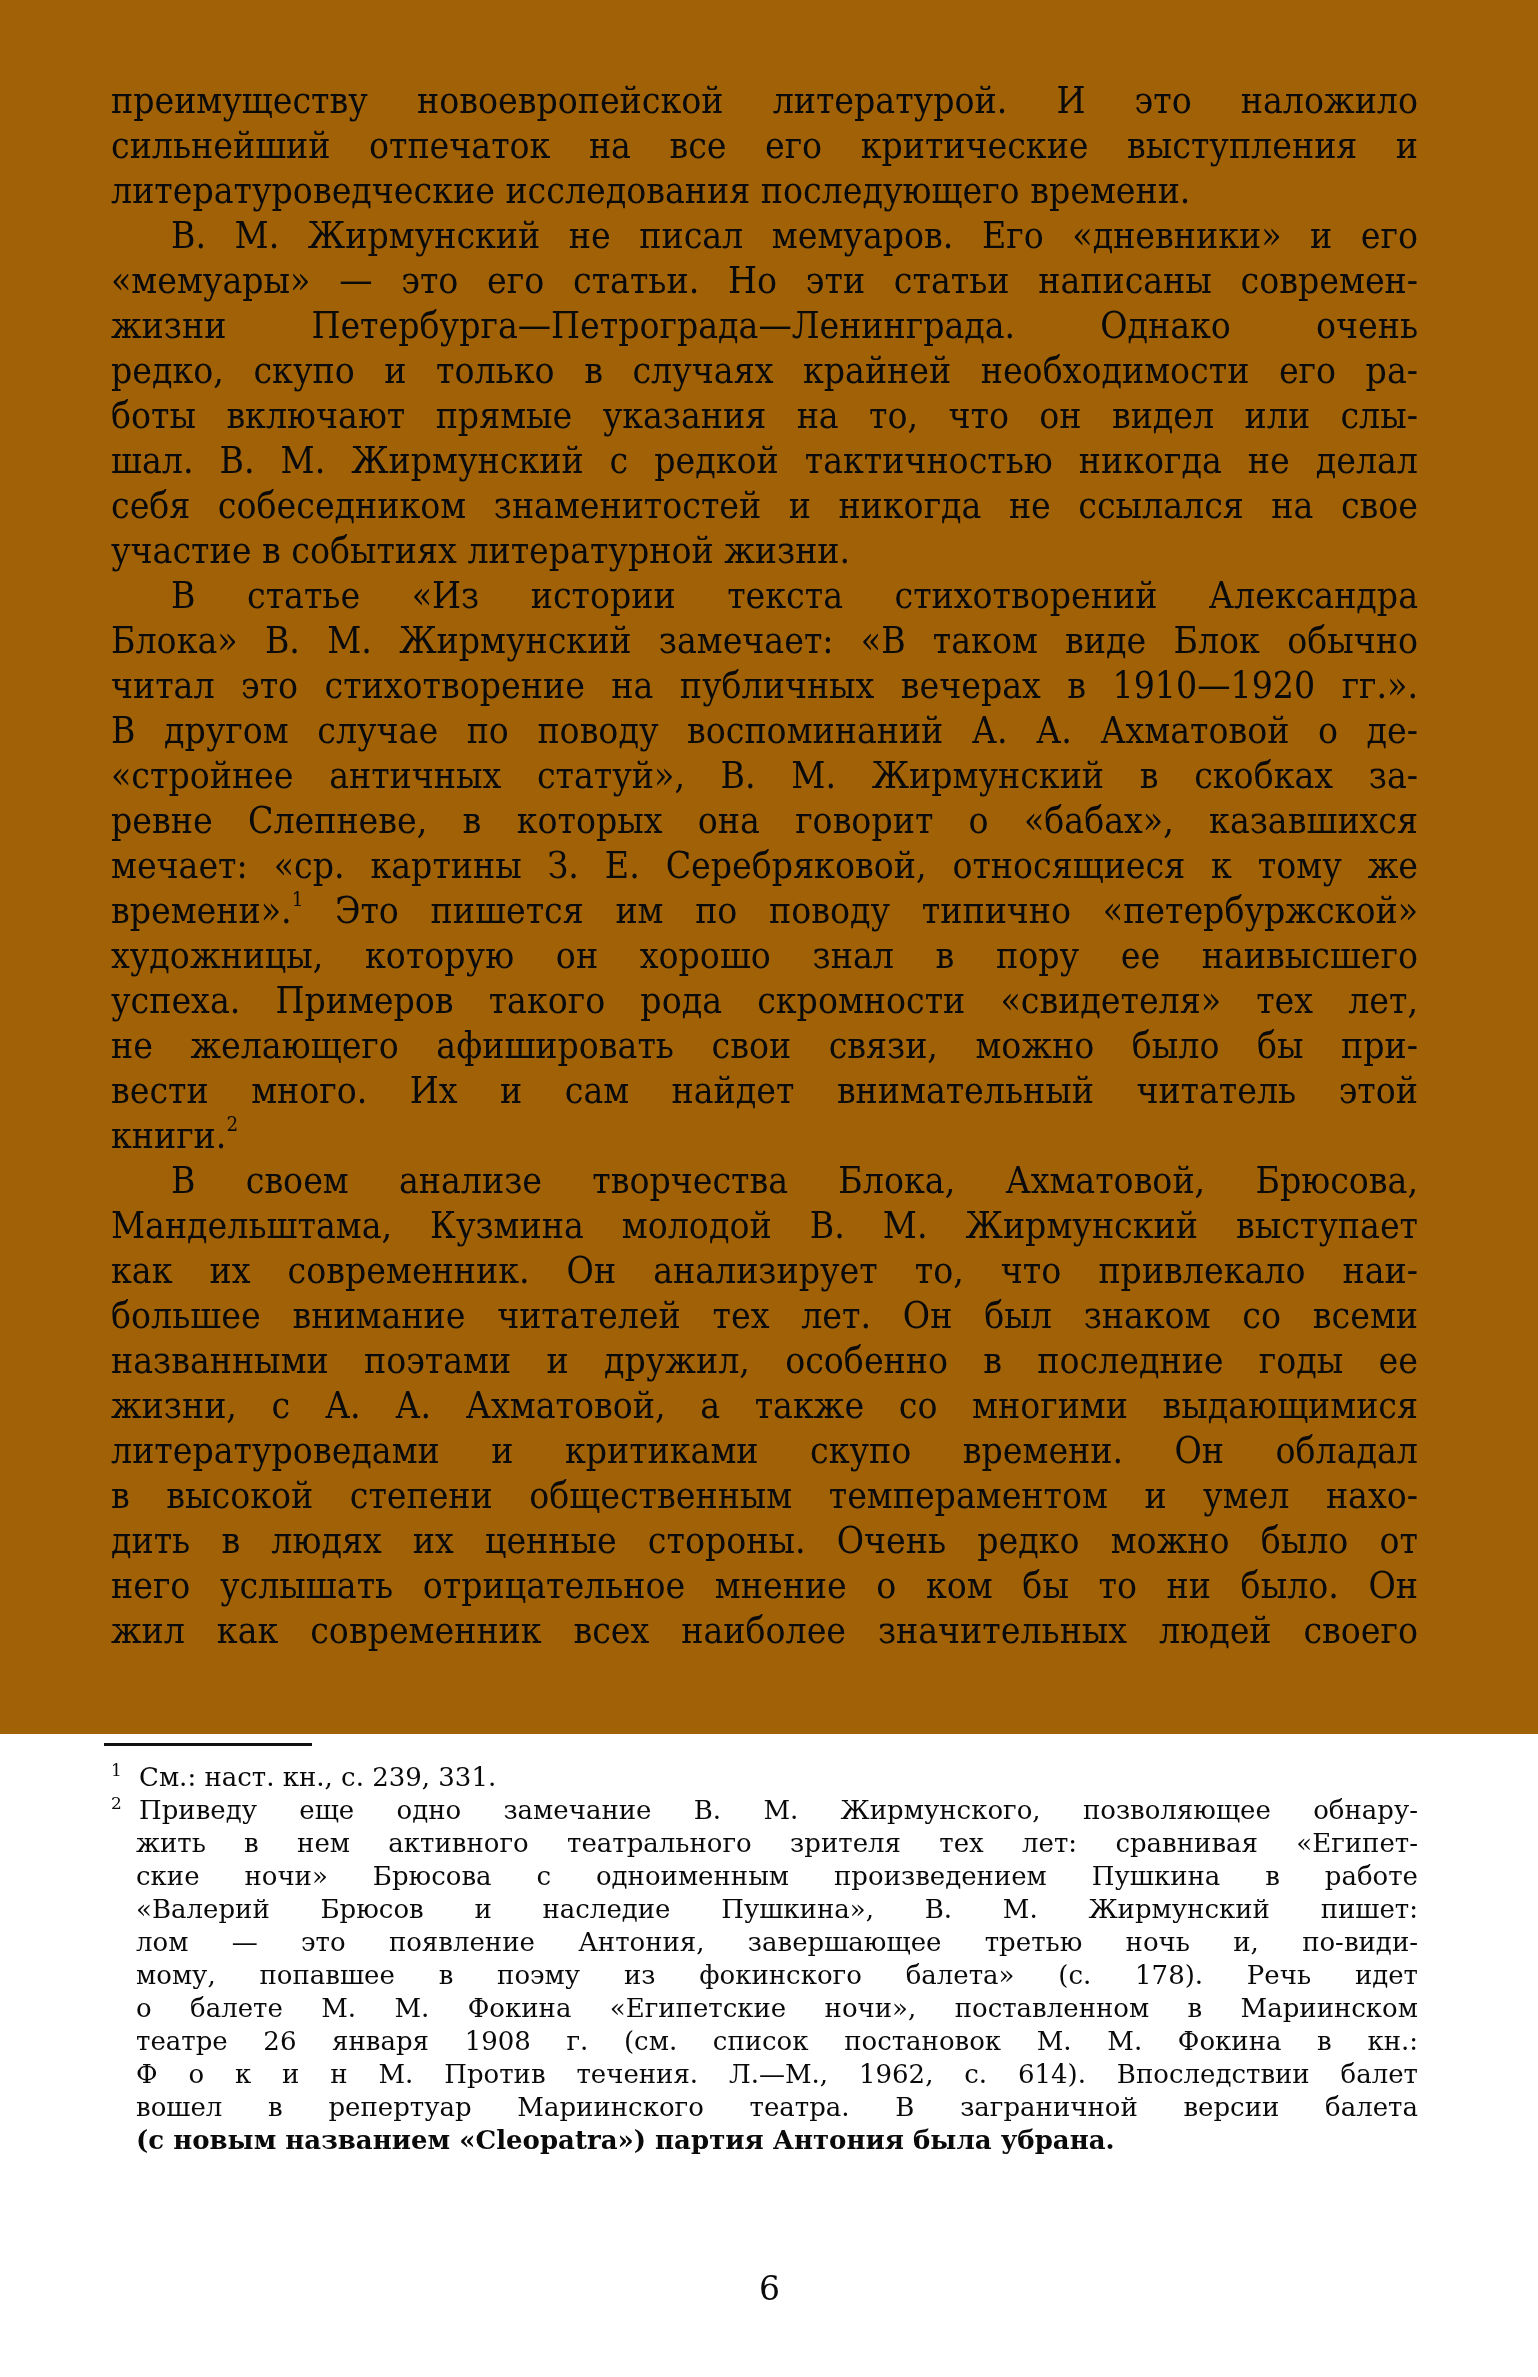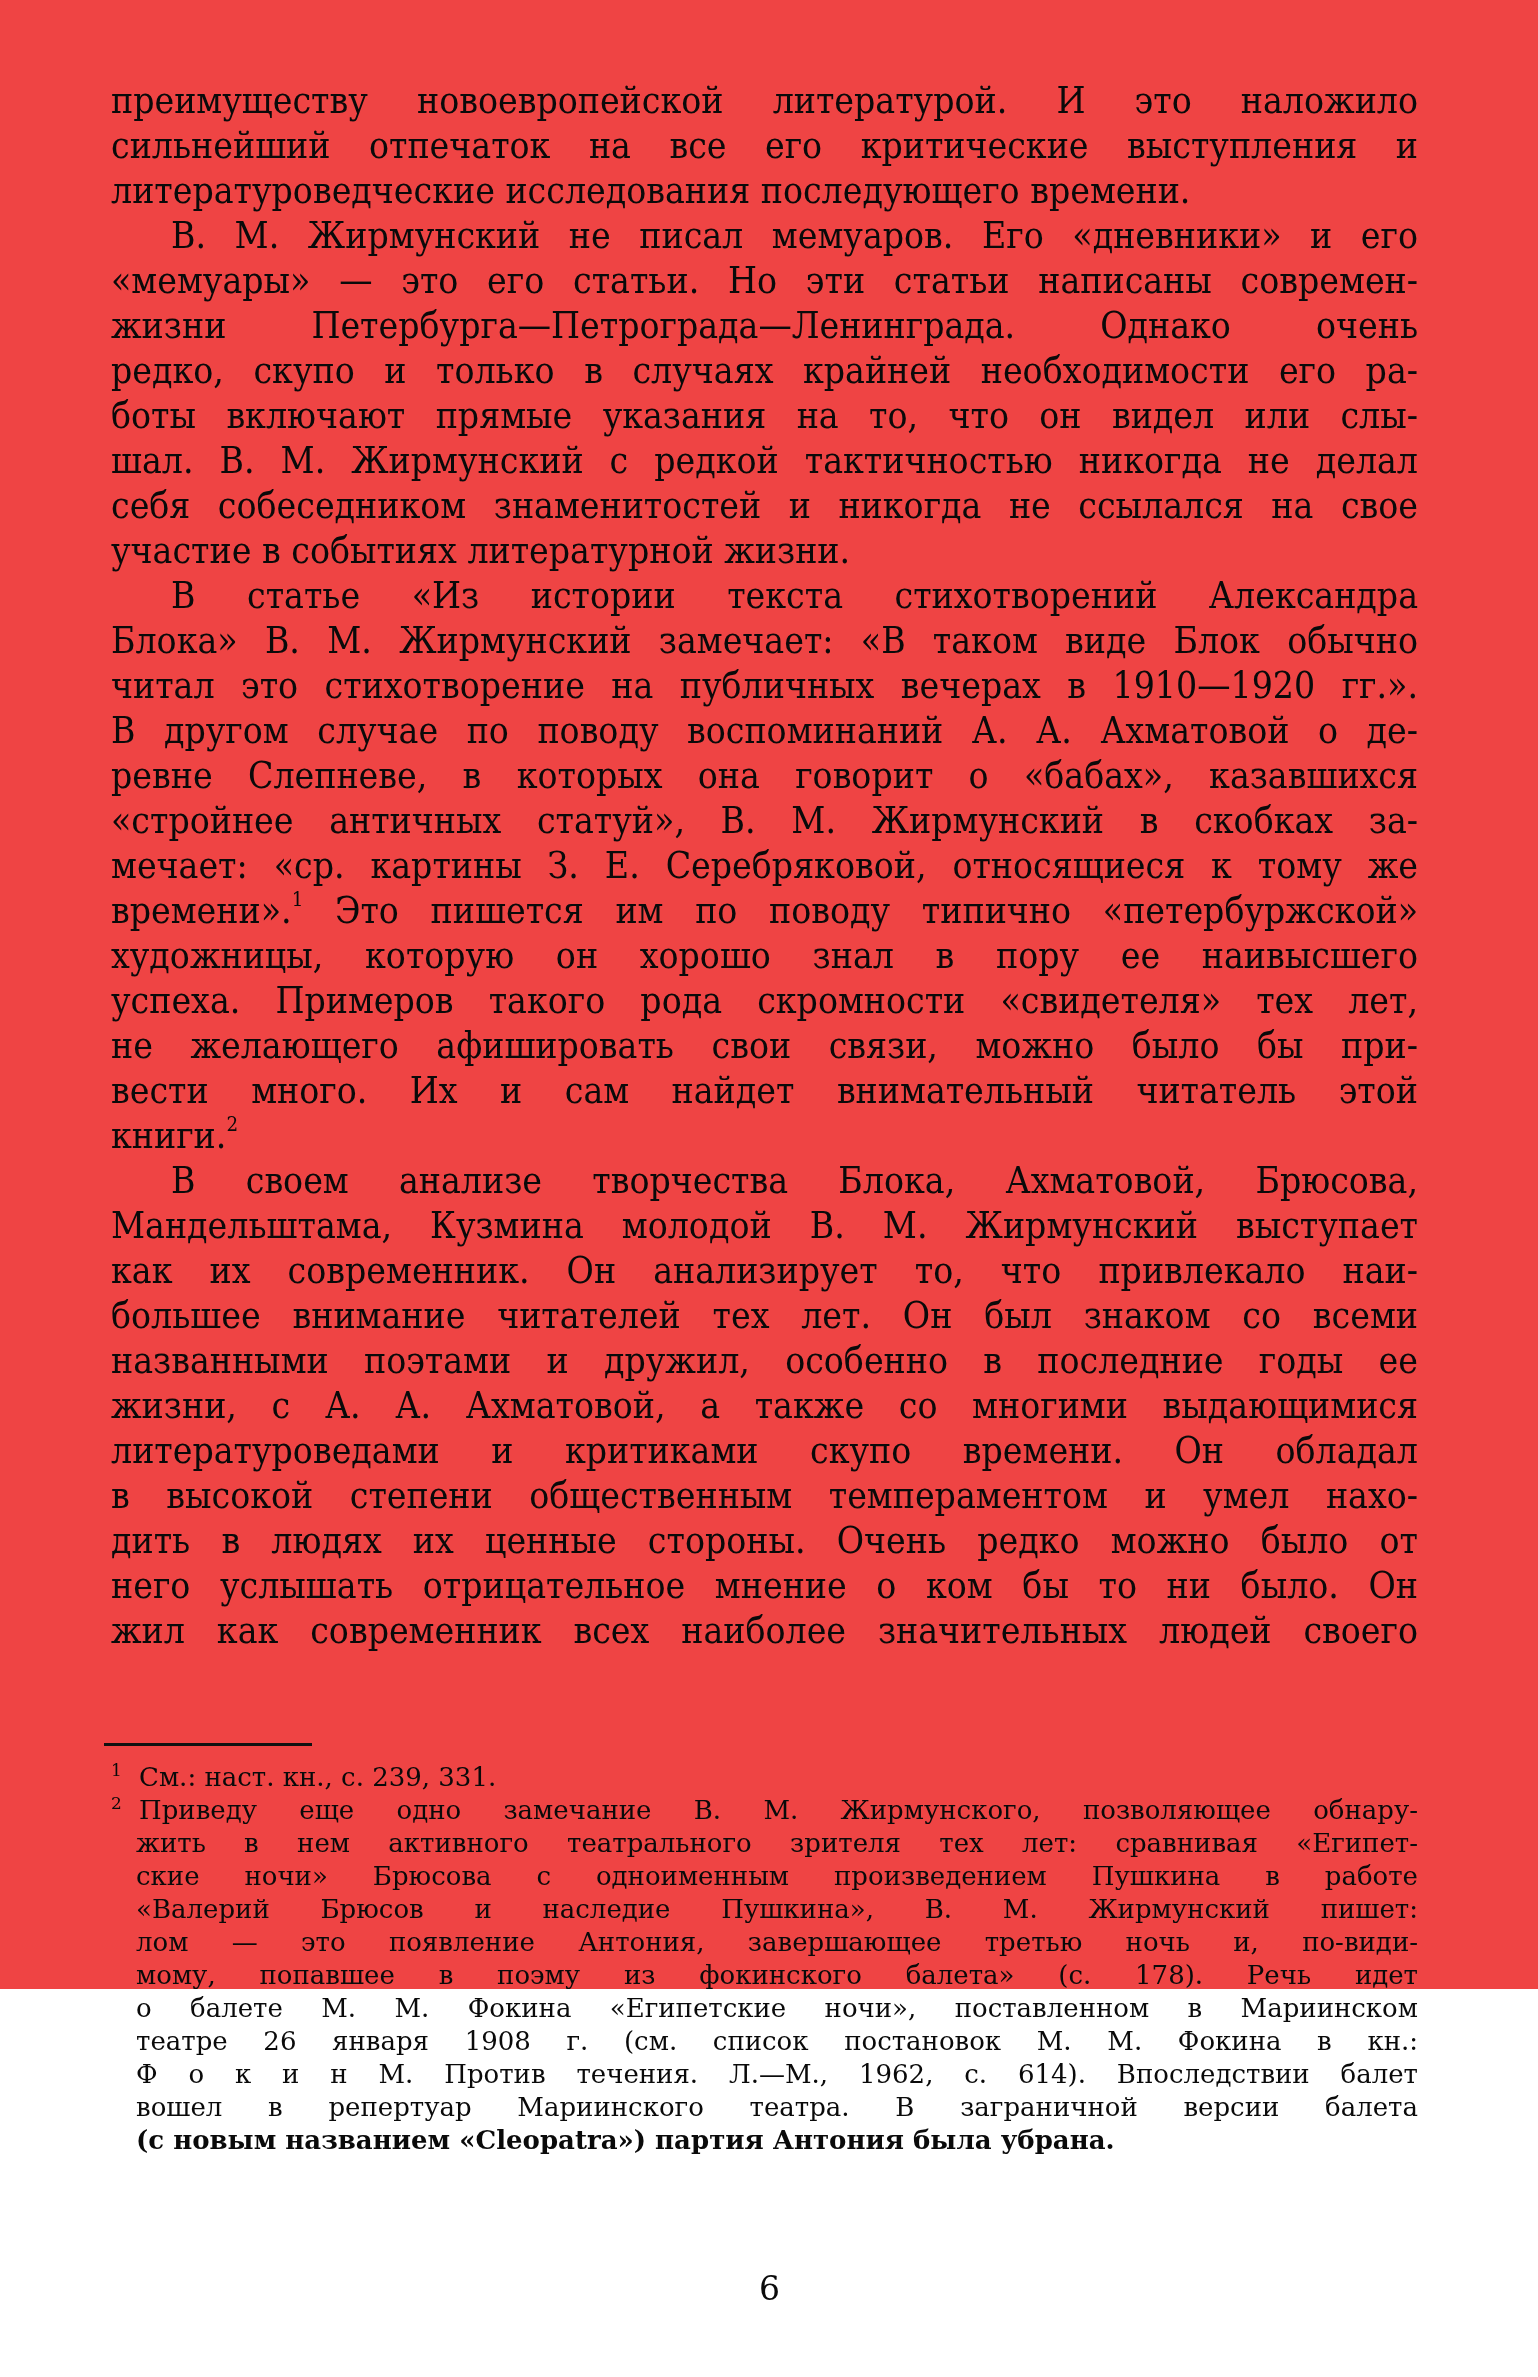--- a/index.html
+++ b/index.html
@@ -1,17 +1,17 @@
 <!DOCTYPE html>
 <html style="font-size:8px"><head>
 <meta charset="utf-8">
 <style>
   html, body { margin: 0; padding: 0; background: #ffffff; }
   body { width: 1539px; height: 2377px; position: relative; overflow: hidden; color: #0a0a0a; }
-  .page { position: absolute; left: 0; top: 0; width: 1539px; height: 1989px; background: #ef4444; }
+  .page { position: absolute; left: 0; top: 0; width: 1539px; height: 1734px; background: #a16207; }
   .main { position: absolute; left: 111px; top: 78px; width: 1307px; }
   .line {
     font-family: "DejaVu Serif", "Liberation Serif", serif;
     font-size: 37px;
     line-height: 45px;
     height: 45px;
     white-space: nowrap;
     text-align: justify;
     text-align-last: justify;
     font-stretch: condensed;
@@ -56,22 +56,22 @@
       <div class="line" style=""><span>жизни Петербурга—Петрограда—Ленинграда. Однако очень</span></div>
       <div class="line" style=""><span>редко, скупо и только в случаях крайней необходимости его ра-</span></div>
       <div class="line" style=""><span>боты включают прямые указания на то, что он видел или слы-</span></div>
       <div class="line" style=""><span>шал. В. М. Жирмунский с редкой тактичностью никогда не делал</span></div>
       <div class="line" style=""><span>себя собеседником знаменитостей и никогда не ссылался на свое</span></div>
       <div class="line last" style=""><span>участие в событиях литературной жизни.</span></div>
       <div class="line indent" style=""><span>В статье «Из истории текста стихотворений Александра</span></div>
       <div class="line" style=""><span>Блока» В. М. Жирмунский замечает: «В таком виде Блок обычно</span></div>
       <div class="line" style=""><span>читал это стихотворение на публичных вечерах в 1910—1920 гг.».</span></div>
       <div class="line" style=""><span>В другом случае по поводу воспоминаний А. А. Ахматовой о де-</span></div>
+      <div class="line" style=""><span>«стройнее античных статуй», В. М. Жирмунский в скобках за-</span></div>
       <div class="line" style=""><span>ревне Слепневе, в которых она говорит о «бабах», казавшихся</span></div>
-      <div class="line" style=""><span>«стройнее античных статуй», В. М. Жирмунский в скобках за-</span></div>
       <div class="line" style=""><span>мечает: «ср. картины З. Е. Серебряковой, относящиеся к тому же</span></div>
       <div class="line" style=""><span>времени».</span><sup>1</sup><span> Это пишется им по поводу типично «петербуржской»</span></div>
       <div class="line" style=""><span>художницы, которую он хорошо знал в пору ее наивысшего</span></div>
       <div class="line" style=""><span>успеха. Примеров такого рода скромности «свидетеля» тех лет,</span></div>
       <div class="line" style=""><span>не желающего афишировать свои связи, можно было бы при-</span></div>
       <div class="line" style=""><span>вести много. Их и сам найдет внимательный читатель этой</span></div>
       <div class="line last" style=""><span>книги.</span><sup>2</sup></div>
       <div class="line indent" style=""><span>В своем анализе творчества Блока, Ахматовой, Брюсова,</span></div>
       <div class="line" style=""><span>Мандельштама, Кузмина молодой В. М. Жирмунский выступает</span></div>
       <div class="line" style=""><span>как их современник. Он анализирует то, что привлекало наи-</span></div>

